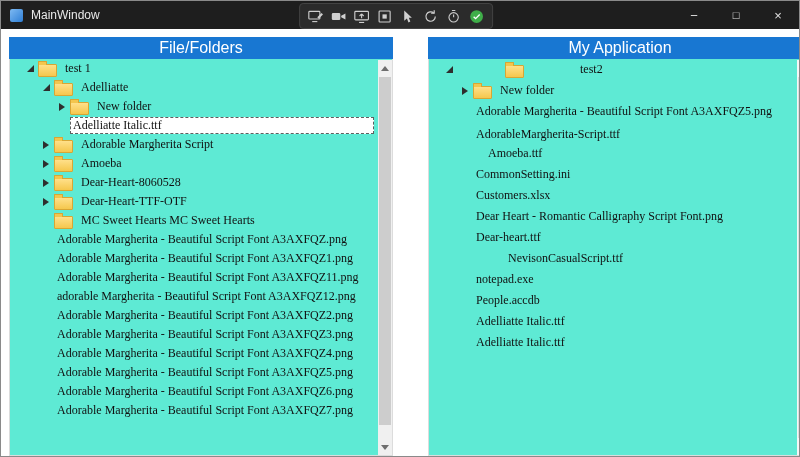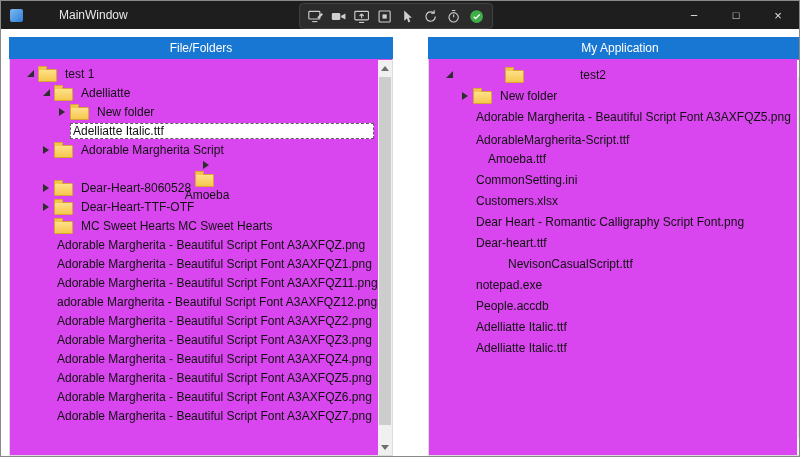--- a/index.html
+++ b/index.html
@@ -1,36 +1,36 @@
 <!DOCTYPE html>
 <html><head>
 <meta charset="utf-8">
 <style>
   html,body{margin:0;padding:0;background:#e8e8e8;}
   body{font-family:"Liberation Sans", sans-serif;}
   .window{position:relative;width:800px;height:457px;background:#ffffff;overflow:hidden;border:1px solid #8a8a8a;box-sizing:border-box;}
 
   
-  .titlebar{position:absolute;top:0;left:0;right:0;height:28px;background:#1e1e1e;display:flex;align-items:center;gap:28px;}
+  .titlebar{position:absolute;top:0;left:0;right:0;height:28px;background:#1e1e1e;display:flex;align-items:center;}
   .app-icon{width:13px;height:13px;margin-left:9px;border-radius:2px;background:linear-gradient(135deg,#7db9f2,#2f7fd6);flex:none;}
   .win-title{color:#e9e9e9;font-size:12px;margin-left:8px;white-space:nowrap;}
   .tool-strip{position:absolute;left:50%;top:2px;transform:translateX(-52%);height:24px;display:flex;align-items:center;gap:2px;background:#2b2b2b;border:1px solid #434343;border-radius:4px;padding:0 5px;}
   .ticon{width:21px;height:21px;display:flex;align-items:center;justify-content:center;cursor:default;}
   .ticon svg{width:17px;height:17px;display:block;}
   .win-controls{position:absolute;right:0;top:0;height:28px;display:flex;}
   .win-btn{width:42px;height:28px;display:flex;align-items:center;justify-content:center;color:#e0e0e0;font-size:13px;line-height:1;}
   .win-btn.max{font-size:11px;}
 
   
   .content{position:absolute;top:28px;left:0;right:0;bottom:0;background:#ffffff;}
   .panel{position:absolute;top:8px;bottom:0;width:384px;}
   #left-panel{left:8px;}
   #right-panel{left:408px;margin-left:19px;}
-  .panel-header{height:22px;background:#1877d2;color:#ffffff;font-size:12px;text-align:center;line-height:22px;}
-  .tree{position:absolute;top:22px;left:0;right:0;bottom:0;background:#d946ef;border:1px solid #dcdcdc;border-top:none;overflow:hidden;padding-top:5px;box-sizing:border-box;}
+  .panel-header{height:22px;background:#1877d2;color:#ffffff;font-size:16px;text-align:center;line-height:22px;}
+  .tree{position:absolute;top:22px;left:0;right:0;bottom:0;background:#5eead4;border:1px solid #dcdcdc;border-top:none;overflow:hidden;box-sizing:border-box;font-family:Liberation Serif, serif;}
 
   .tree-row{display:flex;align-items:center;font-size:12px;color:#111111;white-space:nowrap;padding-right:18px;}
   #left-tree .tree-row{height:19px;}
   #right-tree .tree-row{height:21px;}
   .expander{width:12px;height:12px;flex:none;margin-right:2px;display:inline-flex;align-items:center;justify-content:center;}
   .expander.collapsed::before{content:"";border-left:6px solid #2e2e2e;border-top:4px solid transparent;border-bottom:4px solid transparent;}
   .expander.expanded::before{content:"";border-bottom:7px solid #2e2e2e;border-left:7px solid transparent;}
   .folder-glyph{position:relative;width:17px;height:11px;flex:none;background:linear-gradient(#ffe08a,#f5c74d);border:1px solid #d8a634;border-radius:1px;margin:3px 5px 0 0;}
   .folder-glyph::before{content:"";position:absolute;top:-4px;left:-1px;width:7px;height:3px;background:#f3c64e;border:1px solid #d8a634;border-bottom:none;border-radius:1px 1px 0 0;}
   .tree-label{padding:1px 3px;}
@@ -138,21 +138,21 @@
           </div>
           <div class="tree-row" style="padding-left: 46px;">
             <span class="expander none"></span>
             <span class="tree-label selected">Adelliatte Italic.ttf</span>
           </div>
           <div class="tree-row" style="padding-left: 30px;">
             <span class="expander collapsed"></span>
             <span class="folder-glyph"></span>
             <span class="tree-label">Adorable Margherita Script</span>
           </div>
-          <div class="tree-row" style="padding-left: 30px; flex-direction: column;">
+          <div class="tree-row" style="padding-left: 30px;">
             <span class="expander collapsed"></span>
             <span class="folder-glyph"></span>
             <span class="tree-label">Amoeba</span>
           </div>
           <div class="tree-row" style="padding-left: 30px;">
             <span class="expander collapsed"></span>
             <span class="folder-glyph"></span>
             <span class="tree-label">Dear-Heart-8060528</span>
           </div>
           <div class="tree-row" style="padding-left: 30px;">

